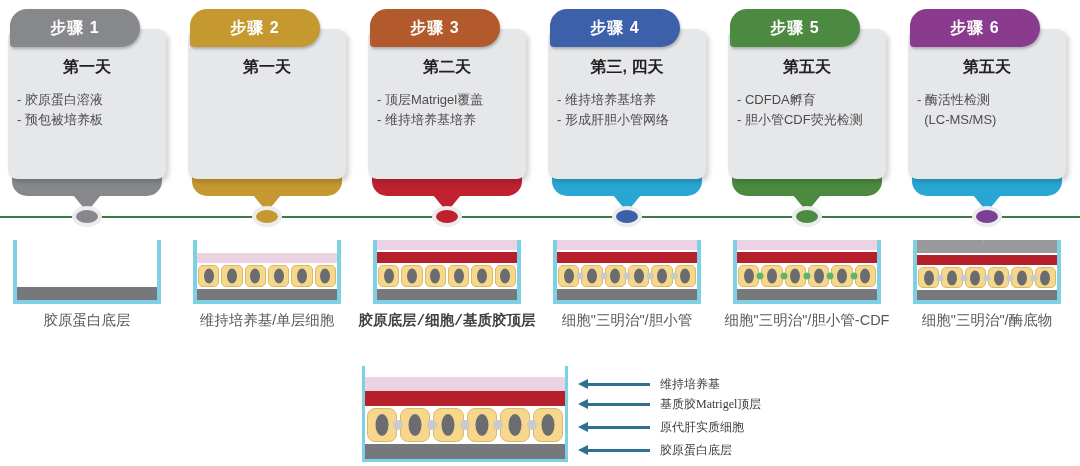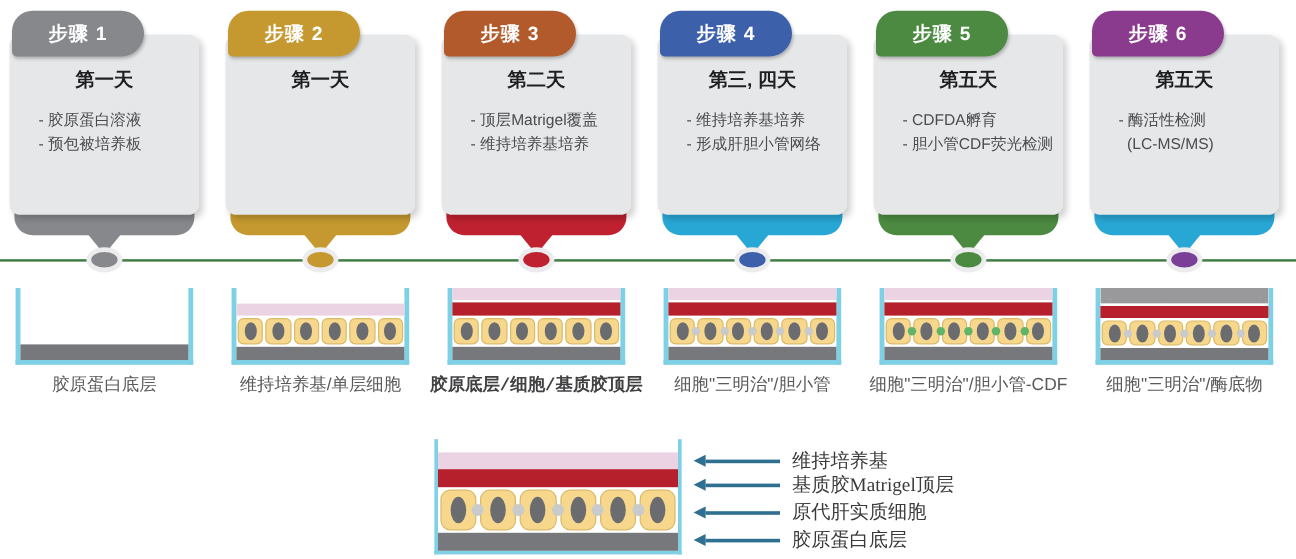--- a/index.html
+++ b/index.html
@@ -11,23 +11,23 @@
   .timeline { position:absolute; left:0; right:0; top:216px; height:2px; background:#3b7a40; z-index:1; }
 
   
   .card { position:absolute; top:0; width:158px; height:232px; }
   .card .strip { position:absolute; top:158px; left:4px; right:4px; height:38px; border-radius:0 0 15px 15px; z-index:2; }
   .card .pointer { position:absolute; top:195px; left:50%; margin-left:-14px; width:28px; height:17px;
                    clip-path:polygon(0 0,100% 0,50% 100%); z-index:2; }
   .card .body { position:absolute; top:29px; left:0; width:158px; height:150px; background:#e6e7e8;
                 border-radius:9px; box-shadow:3px 3px 5px rgba(0,0,0,0.18); z-index:3; text-align:center; }
   .card .day { padding-top:28px; font-size:16px; font-weight:bold; color:#1f1f21; }
-  .card .bullets { margin-top:12px; padding:0 4px 0 9px; text-align:left; font-size:13px; line-height:20px; color:#4c4c4e;margin-left:15px; }
+  .card .bullets { margin-top:12px; padding:0 4px 0 9px; text-align:left; font-size:13px; line-height:20px; color:#4c4c4e; }
   .card .bullets div { white-space:pre-wrap; }
-  .card .tab { position:absolute; top:9px; left:2px; width:110px; height:38px; border-radius:18px 20px 20px 4px;
+  .card .tab { position:absolute; top:9px; left:2px; width:130px; height:38px; border-radius:18px 20px 20px 4px;
                display:flex; align-items:center; justify-content:center; color:#fff; font-size:16px; font-weight:bold;
                z-index:4; box-shadow:1px 2px 3px rgba(0,0,0,0.25); letter-spacing:1px; }
   .card .dot { position:absolute; top:206px; left:50%; margin-left:-15px; width:30px; height:21px; border-radius:50%;
                border:4px solid #ececee; z-index:3; }
 
   
   .well { position:absolute; top:240px; width:148px; height:64px; border:4px solid #7ed0e5; border-top:none;
           display:flex; flex-direction:column; justify-content:flex-end; z-index:2; background:#fff; }
   .spacer { flex:1; }
   .layer-media    { height:10px; background:#ecd3e3; }
@@ -54,21 +54,21 @@
   .big-well .cells { height:38px; gap:3px; padding:2px 2px; }
   .big-well .cell { border-radius:8px; }
   .big-well .cell::after { width:13px; height:22px; }
   .big-well .cdot { width:10px; height:10px; }
 
   .legend-row { position:absolute; left:578px; height:20px; display:flex; align-items:center; z-index:2; }
   .ar { display:inline-flex; align-items:center; }
   .ar-head { width:0; height:0; border-top:5px solid transparent; border-bottom:5px solid transparent;
              border-right:10px solid #2f6f8f; }
   .ar-line { width:62px; height:3px; background:#2f6f8f; }
-  .legend-label { margin-left:10px; font-family:"Liberation Serif", serif; font-size:16px; color:#3a3a3a; white-space:nowrap; }
+  .legend-label { margin-left:10px; font-family:"Liberation Serif", serif; font-size:12px; color:#3a3a3a; white-space:nowrap; }
 
   
   .p1 { left:8px; }  .p2 { left:188px; } .p3 { left:368px; } .p4 { left:548px; } .p5 { left:728px; } .p6 { left:908px; }
   .w1 { left:13px; } .w2 { left:193px; } .w3 { left:373px; } .w4 { left:553px; } .w5 { left:733px; } .w6 { left:913px; }
   .l1 { left:-18px; } .l2 { left:162px; } .l3 { left:342px; } .l4 { left:522px; } .l5 { left:702px; } .l6 { left:882px; }
   .r1 { top:374px; } .r2 { top:394px; } .r3 { top:417px; } .r4 { top:440px; }
 </style>
 </head>
 <body>
 

